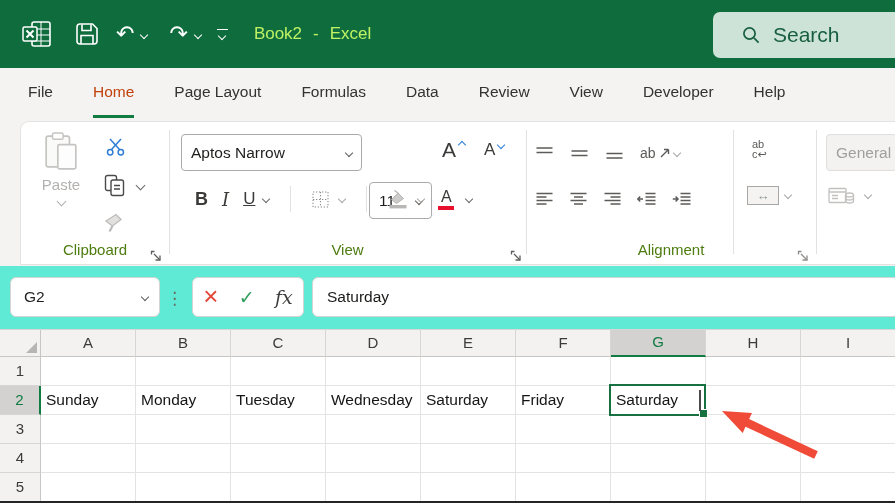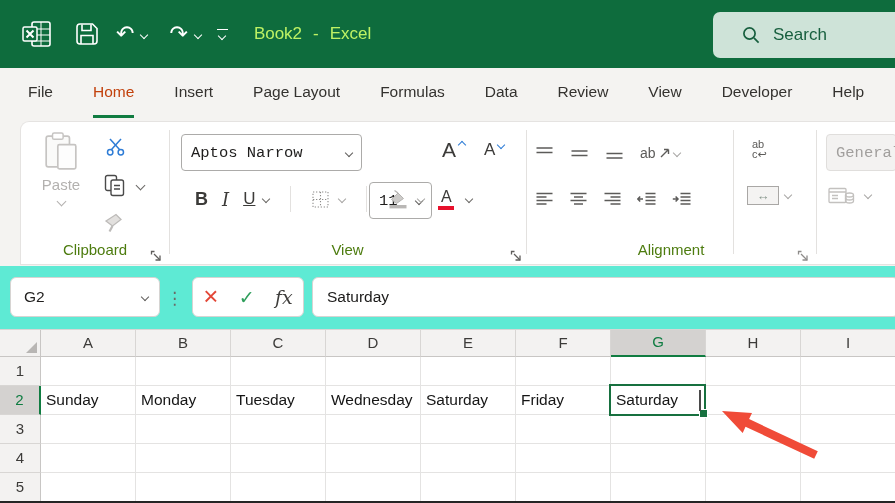--- a/index.html
+++ b/index.html
@@ -17,21 +17,21 @@
   .chev{display:inline-block;width:6px;height:6px;border-right:1.5px solid currentColor;border-bottom:1.5px solid currentColor;}
   .chev-down{transform:rotate(45deg);}
   .chev-up{transform:rotate(-135deg);}
   .chev-sm{width:5px;height:5px;}
   .qat-chev{margin-left:7px;color:#fff;margin-top:2px;}
   .qat-custom{margin-left:16px;display:flex;flex-direction:column;align-items:center;color:#fff;}
   .qat-custom .bar{width:11px;border-top:1.7px solid #fff;margin-bottom:3px;}
   .title-text{margin-left:26px;color:#bef264;font-size:17px;display:flex;gap:11px;}
   .search-box{position:absolute;left:713px;top:12px;right:-6px;height:46px;background:#CEE3D8;border-radius:7px;
               display:flex;align-items:center;color:#14603A;}
-  .search-box .s-label{font-size:17px;margin-left:12px;color:#175F3E;}
+  .search-box .s-label{font-size:21px;margin-left:12px;color:#175F3E;}
   .search-box svg{margin-left:28px;}
 
   
   .tabsrow{position:absolute;left:0;top:68px;width:100%;height:50px;background:#F4F3F1;display:flex;align-items:stretch;
            padding-left:28px;gap:40px;box-sizing:border-box;font-size:15.5px;color:#34322F;}
   .tab{display:flex;align-items:center;border-bottom:3px solid transparent;box-sizing:border-box;cursor:default;}
   .tab.active{font-weight:normal;color:#c2410c;border-bottom-color:#107C41;}
 
   
   .ribbon{position:absolute;left:0;top:118px;width:100%;height:148px;background:#F4F3F1;}
@@ -46,21 +46,21 @@
   .chev-light{color:#A8A6A4;}
 
   
   .paste-btn{position:absolute;left:8px;top:8px;width:64px;height:102px;display:flex;flex-direction:column;align-items:center;border-radius:4px;}
   .paste-label{font-size:15px;color:#B3B1AF;margin-top:2px;}
   .paste-chev{color:#B3B1AF;margin-top:5px;}
 
   
   .combo{position:absolute;height:37px;background:#fff;border:1px solid #ACABA9;border-radius:4px;box-sizing:border-box;
          display:flex;align-items:center;font-size:15.5px;color:#1F1E1D;}
-  .combo .cval{margin-left:9px;flex:1;white-space:nowrap;overflow:hidden;font-family:Liberation Mono, monospace;}
+  .combo .cval{margin-left:9px;flex:1;white-space:nowrap;overflow:hidden;}
   .combo .chev{margin-right:9px;color:#5F5D5B;}
   .combo.disabled{background:#F3F2F1;border-color:#E0DEDC;color:#A19F9D;}
   .fontsize-btn{position:absolute;top:16px;display:flex;align-items:flex-start;color:#3C3B39;}
   .fontsize-btn .blue{color:#2E7CD6;margin-left:3px;margin-top:2px;}
   .fmt-row{position:absolute;display:flex;align-items:center;height:38px;}
   .fmt-row .vsep{width:1px;height:26px;background:#E3E1DF;margin:0 7px;}
   .b-btn{font-size:18px;font-weight:bold;color:#3C3B39;}
   .i-btn{font-size:18px;font-style:italic;font-family:"DejaVu Serif","Liberation Serif",serif;color:#3C3B39;}
   .u-btn{font-size:17px;text-decoration:underline;color:#3C3B39;}
   .fontcolor{display:flex;flex-direction:column;align-items:center;line-height:1;}
@@ -152,21 +152,20 @@
         <circle cx="8.5" cy="8.5" r="5.6"></circle>
           <path d="M12.9 12.9 L17.6 17.6"></path>
       </svg>
       <span class="s-label">Search</span>
     </div>
   </div>
 
   <div class="tabsrow">
     <span class="tab">File</span>
     <span class="tab active">Home</span>
-    <span class="tab">Insert</span>
     <span class="tab">Page Layout</span>
     <span class="tab">Formulas</span>
     <span class="tab">Data</span>
     <span class="tab">Review</span>
     <span class="tab">View</span>
     <span class="tab">Developer</span>
     <span class="tab">Help</span>
   </div>
 
   <div class="ribbon">

